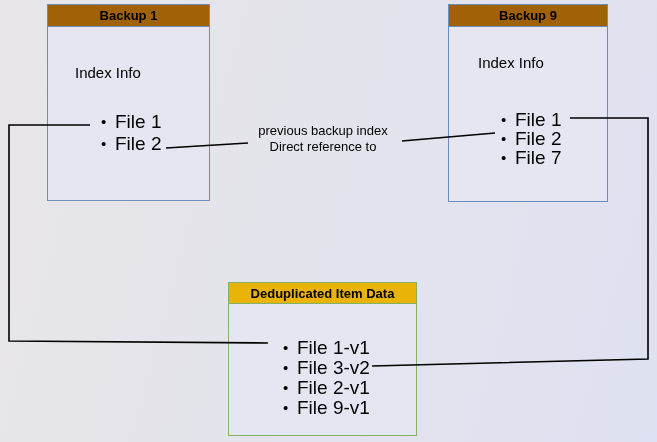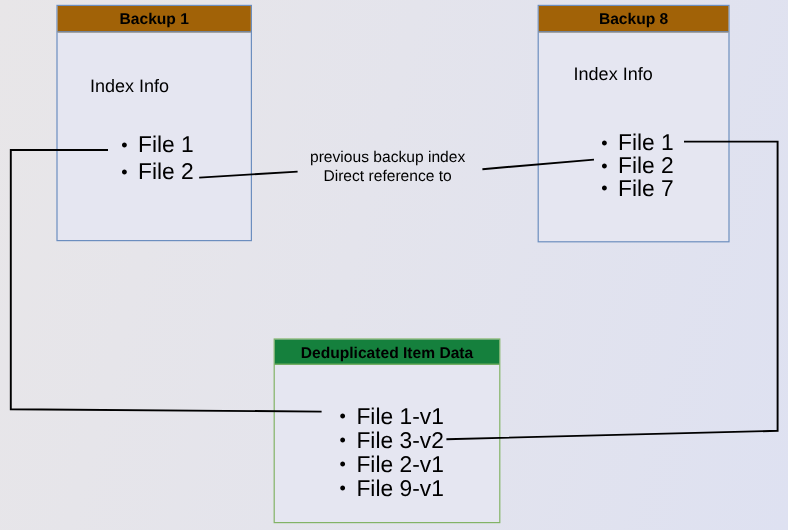--- a/index.html
+++ b/index.html
@@ -23,21 +23,21 @@
     height: 22px;
     display: flex;
     align-items: center;
     justify-content: center;
     font-weight: bold;
     font-size: 13px;
     border-bottom: 1px solid;
     box-sizing: border-box;
   }
   .blue  .box-header { background: #a16207; border-color: #6c8ebf; }
-  .green .box-header { background: #15803d; border-color: #82b366; height: 21px; }
+  .green .box-header { background: #eab308; border-color: #82b366; height: 21px; }
   .subtitle {
     position: absolute;
     margin: 0;
     font-size: 15px;
     line-height: 16px;
   }
   ul.file-list {
     position: absolute;
     margin: 0;
     padding: 0;
@@ -84,21 +84,21 @@
   <div class="box blue b1" style="left:47px; top:4px; width:163px; height:197px;">
     <div class="box-header">Backup 1</div>
     <p class="subtitle" style="left:27px; top:60px;">Index Info</p>
     <ul class="file-list" style="left:53px; top:106px;">
       <li>File 1</li>
       <li>File 2</li>
     </ul>
   </div>
 
   <div class="box blue b2" style="left:448px; top:4px; width:160px; height:198px;">
-    <div class="box-header">Backup 8</div>
+    <div class="box-header">Backup 9</div>
     <p class="subtitle" style="left:29px; top:50px;">Index Info</p>
     <ul class="file-list" style="left:52px; top:105px;">
       <li>File 1</li>
       <li>File 2</li>
       <li>File 7</li>
     </ul>
   </div>
 
   <div class="box green dd" style="left:228px; top:282px; width:189px; height:154px;">
     <div class="box-header">Deduplicated Item Data</div>

